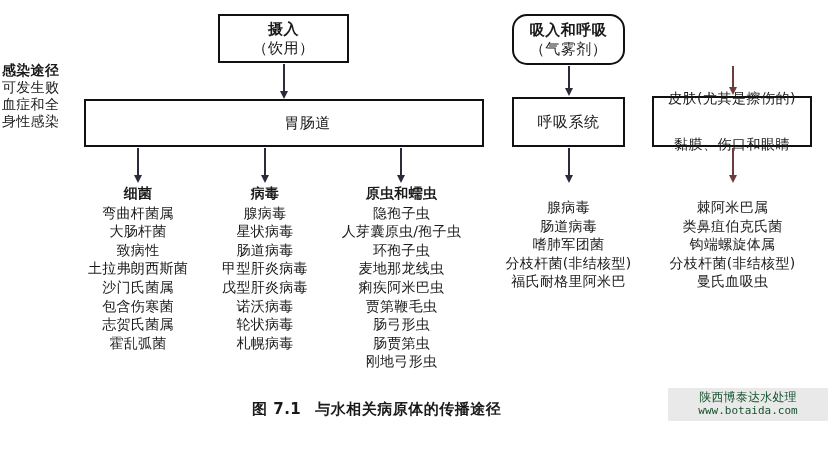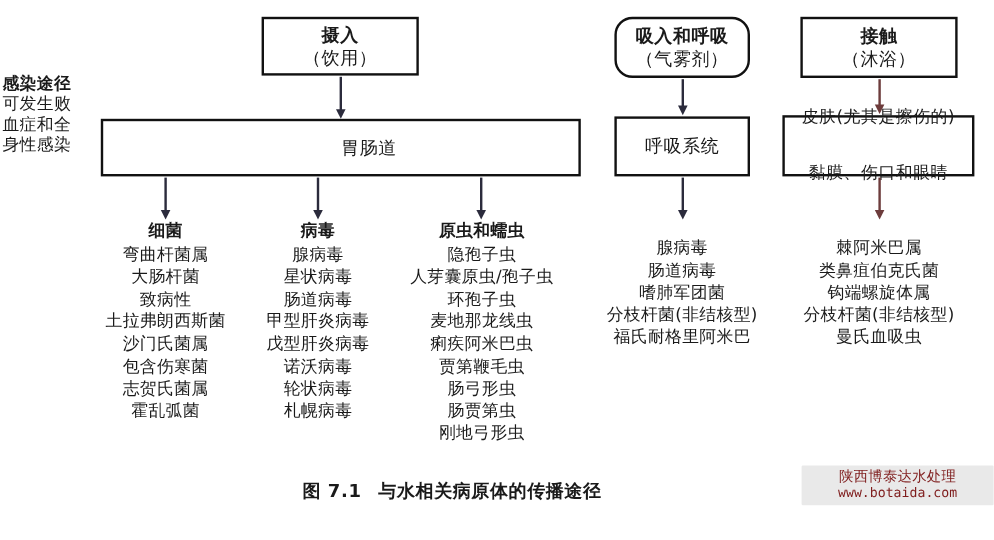--- a/index.html
+++ b/index.html
@@ -97,21 +97,21 @@
     font-weight: bold;
     letter-spacing: 0.5px;
     white-space: nowrap;
   }
   .caption .fignum {
     margin-right: 14px;
   }
   .watermark {
     position: absolute;
     background: #e9e9e9;
-    color: #7f1d1d;
+    color: #14532d;
     text-align: center;
     padding: 2px 6px 3px 6px;
     line-height: 1.2;
     border-radius: 1px;
   }
   .watermark .wm1 {
     font-size: 12px;
     letter-spacing: 0.2px;
   }
   .watermark .wm2 {
@@ -135,24 +135,20 @@
   <div class="box" style="left:218px; top:14px; width:131px; height:49px;">
     <div class="ln1">摄入</div>
     <div class="ln2">（饮用）</div>
   </div>
 
   <div class="box" style="left:512px; top:14px; width:113px; height:51px;border-radius:15px;">
     <div class="ln1">吸入和呼吸</div>
     <div class="ln2">（气雾剂）</div>
   </div>
 
-  <div class="box" style="left:667px; top:14px; width:131px; height:51px;">
-    <div class="ln1">接触</div>
-    <div class="ln2">（沐浴）</div>
-  </div>
 
   <div class="arrow" style="left:283px; top:64px; height:28px;"></div>
   <div class="arrow" style="left:568px; top:66px; height:23px;"></div>
   <div class="arrow red" style="left:732px; top:66px; height:22px;"></div>
 
   <div class="box plain" style="left:84px; top:99px; width:400px; height:48px;padding-left:47px;">
     <div class="ln1">胃肠道</div>
   </div>
 
   <div class="box plain" style="left:512px; top:97px; width:113px; height:50px;">

